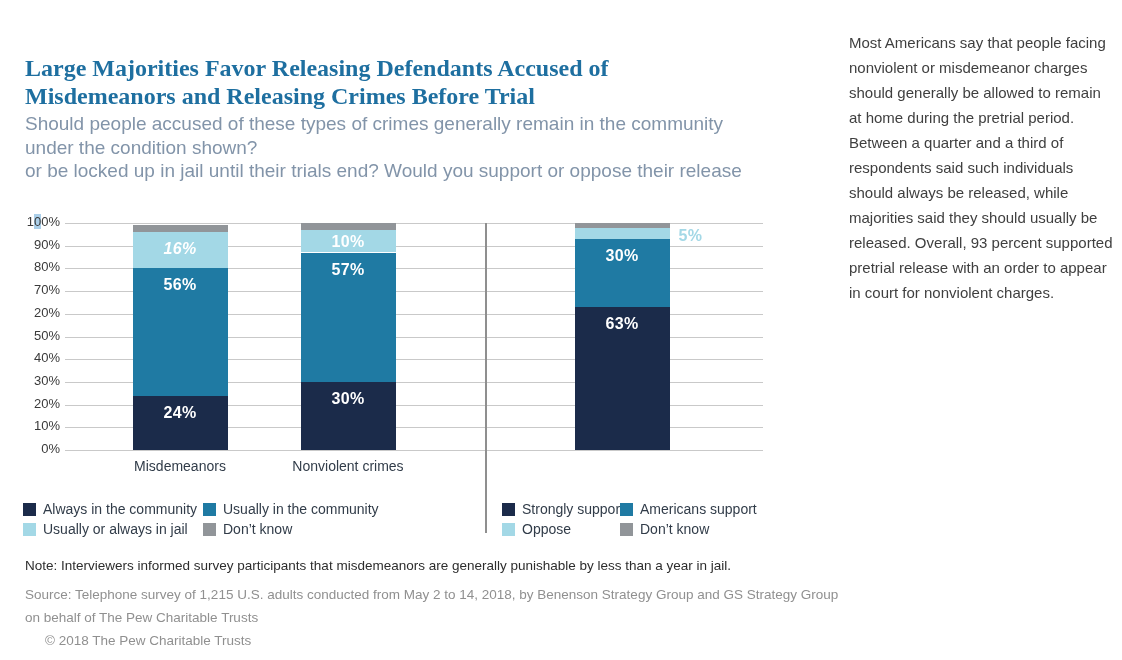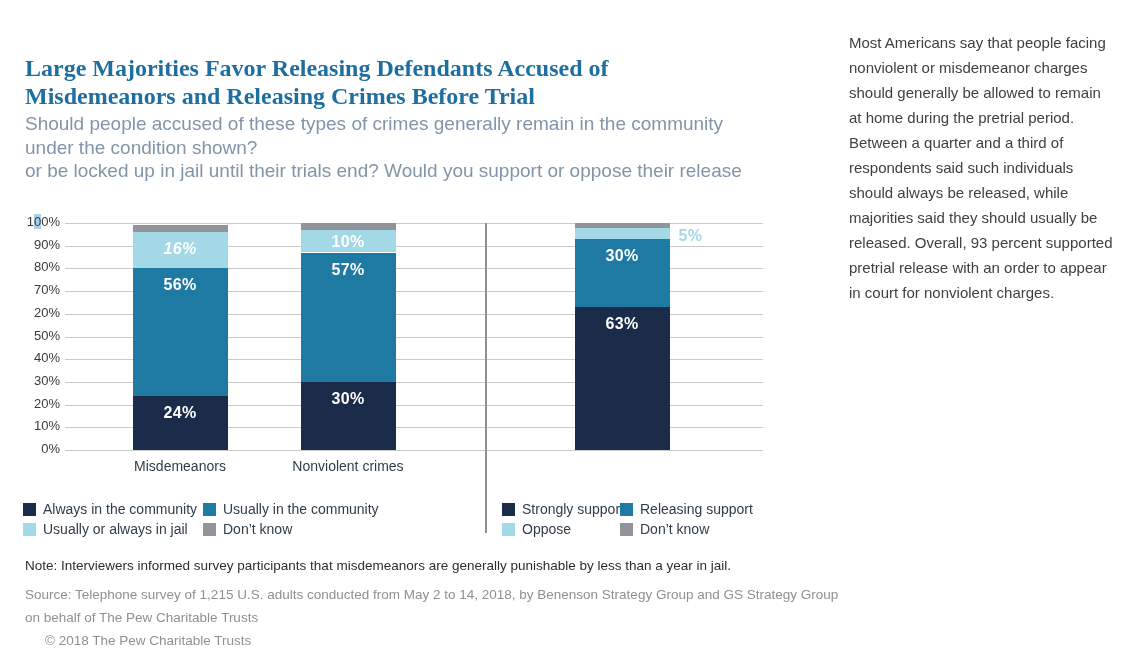--- a/index.html
+++ b/index.html
@@ -101,21 +101,21 @@
       <div class="seg" style="left: 574.5px; top: 238.89px; width: 95px; height: 68.1px; background: rgb(31, 122, 163);"></div>
       <div class="vlabel" style="left: 574.5px; width: 95px; top: 246.89px;">30%</div>
       <div class="seg" style="left: 574.5px; top: 227.54px; width: 95px; height: 11.35px; background: rgb(163, 216, 230);"></div>
       <div class="vlabel out" style="left: 678.5px; top: 226.54px; color: rgb(163, 216, 230);">5%</div>
       <div class="seg" style="left: 574.5px; top: 223px; width: 95px; height: 4.54px; background: rgb(145, 149, 153);"></div>
       <div class="litem" style="left: 23px; top: 501px;"><span class="swatch" style="background: rgb(27, 43, 74);"></span><span>Always in the community</span></div>
       <div class="litem" style="left: 203px; top: 501px;"><span class="swatch" style="background: rgb(31, 122, 163);"></span><span>Usually in the community</span></div>
       <div class="litem" style="left: 23px; top: 521px;"><span class="swatch" style="background: rgb(163, 216, 230);"></span><span>Usually or always in jail</span></div>
       <div class="litem" style="left: 203px; top: 521px;"><span class="swatch" style="background: rgb(145, 149, 153);"></span><span>Don’t know</span></div>
       <div class="litem" style="left: 502px; top: 501px;"><span class="swatch" style="background: rgb(27, 43, 74);"></span><span>Strongly support</span></div>
-      <div class="litem" style="left: 620px; top: 501px;"><span class="swatch" style="background: rgb(31, 122, 163);"></span><span>Releasing support</span></div>
+      <div class="litem" style="left: 620px; top: 501px;"><span class="swatch" style="background: rgb(31, 122, 163);"></span><span>Americans support</span></div>
       <div class="litem" style="left: 502px; top: 521px;"><span class="swatch" style="background: rgb(163, 216, 230);"></span><span>Oppose</span></div>
       <div class="litem" style="left: 620px; top: 521px;"><span class="swatch" style="background: rgb(145, 149, 153);"></span><span>Don’t know</span></div>
     </div>
 
   <footer>
     <div class="abs note">Note: Interviewers informed survey participants that misdemeanors are generally punishable by less than a year in jail.</div>
     <div class="abs source">Source: Telephone survey of 1,215 U.S. adults conducted from May 2 to 14, 2018, by Benenson Strategy Group and GS Strategy Group on behalf of The Pew Charitable Trusts</div>
     <div class="abs copyright">© 2018 The Pew Charitable Trusts</div>
   </footer>
 

